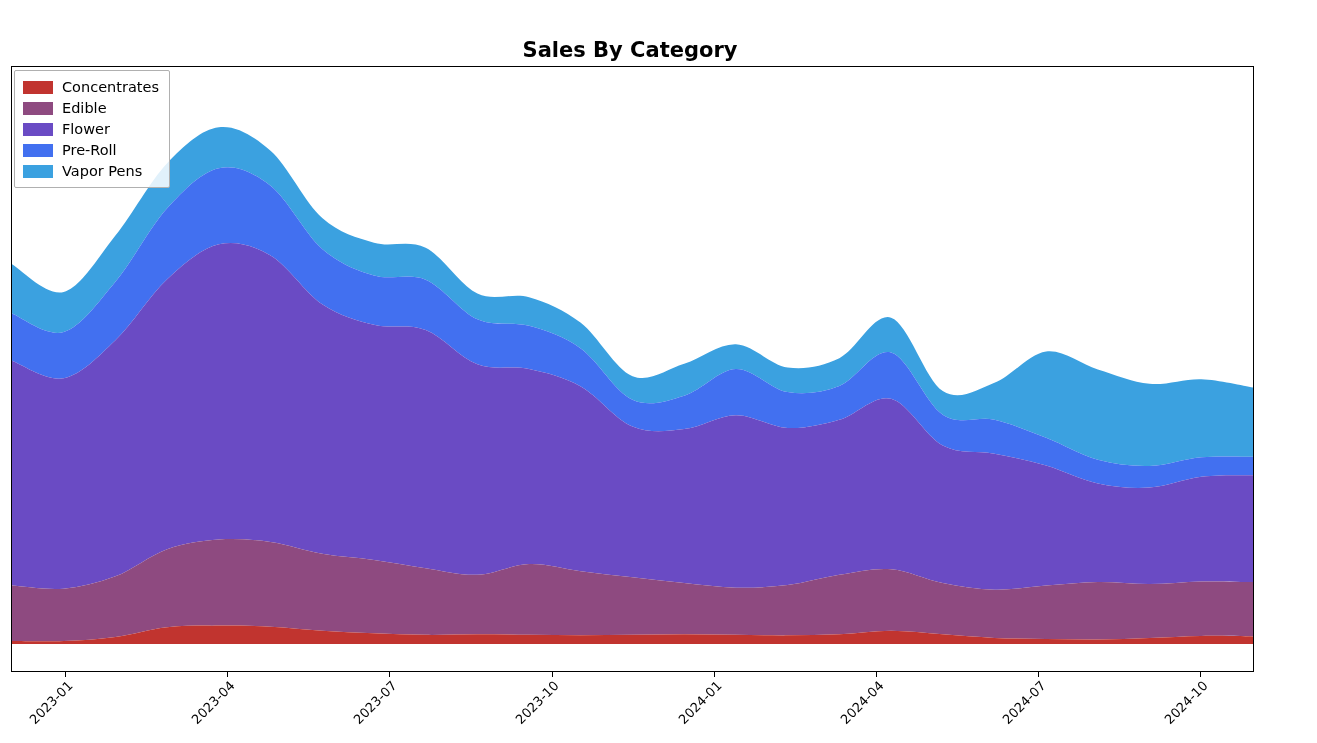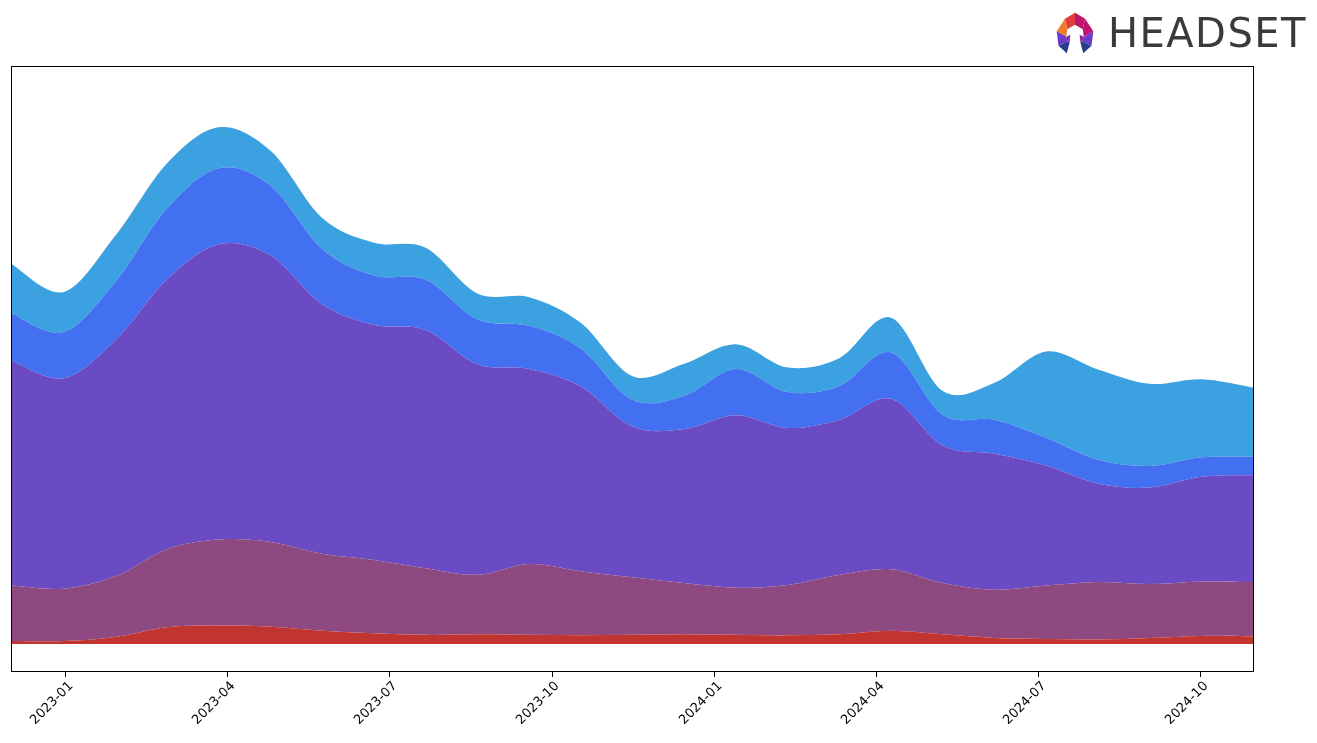--- a/index.html
+++ b/index.html
@@ -135,49 +135,57 @@
   }
   .footer-val {
     color: #9a9a9a;
   }
 </style>
 </head>
 <body>
 
 <div id="page">
 
-
-  <div id="brand-logo">
-    <svg class="logo-mark" viewBox="0 0 100 96">
-      <polygon points="50,4 28,17 33,40 50,30" fill="#E0403A"></polygon>
-      <polygon points="50,4 72,17 67,40 50,30" fill="#C0156E"></polygon>
-      <polygon points="28,17 10,44 31,56 33,40" fill="#F07C2C"></polygon>
-      <polygon points="72,17 90,44 69,56 67,40" fill="#C0156E"></polygon>
-      <polygon points="10,44 14,76 34,66 31,56" fill="#6B3CC9"></polygon>
-      <polygon points="90,44 86,76 66,66 69,56" fill="#6B3CC9"></polygon>
-      <polygon points="14,76 32,92 38,70 34,66" fill="#2B3C8C"></polygon>
-      <polygon points="86,76 68,92 62,70 66,66" fill="#2B3C8C"></polygon>
-      <polygon points="31,56 34,66 38,70 40,52" fill="#8A2BA0"></polygon>
-      <polygon points="69,56 66,66 62,70 60,52" fill="#8A2BA0"></polygon>
-    </svg>
-    <span class="logo-word">HEADSET</span>
-  </div>
+  <div id="chart-title">Sales By Category</div>
+
 
   <div id="plot-area">
     <svg id="plot-svg" viewBox="0 0 1243 606" preserveAspectRatio="none">
       <g id="area-layers">
           <path d="M 0.00 197.94 C 8.63 202.57 34.53 230.55 51.79 225.75 C 69.06 220.94 86.32 190.64 103.58 169.10 C 120.85 147.56 138.11 114.60 155.38 96.49 C 172.64 78.39 189.90 62.51 207.17 60.45 C 224.43 58.39 241.69 68.94 258.96 84.14 C 276.22 99.33 293.49 136.23 310.75 151.59 C 328.01 166.96 345.28 171.33 362.54 176.31 C 379.81 181.29 397.07 172.96 414.33 181.46 C 431.60 189.96 448.86 219.05 466.13 227.29 C 483.39 235.53 500.65 226.00 517.92 230.90 C 535.18 235.79 552.44 243.43 569.71 256.64 C 586.97 269.86 604.24 303.33 621.50 310.20 C 638.76 317.06 656.03 303.16 673.29 297.84 C 690.56 292.52 707.82 277.67 725.08 278.27 C 742.35 278.87 759.61 299.13 776.88 301.44 C 794.14 303.76 811.40 300.50 828.67 292.17 C 845.93 283.85 863.19 246.00 880.46 251.49 C 897.72 256.99 914.99 314.23 932.25 325.13 C 949.51 336.03 966.78 323.50 984.04 316.89 C 1001.31 310.28 1018.57 287.71 1035.83 285.48 C 1053.10 283.25 1070.36 298.10 1087.63 303.50 C 1104.89 308.91 1122.15 316.29 1139.42 317.92 C 1156.68 319.55 1173.94 312.69 1191.21 313.29 C 1208.47 313.89 1234.37 320.15 1243.00 321.53 L 1243.00 391.04 C 1234.37 391.13 1208.47 390.01 1191.21 391.56 C 1173.94 393.10 1156.68 399.88 1139.42 400.31 C 1122.15 400.74 1104.89 398.85 1087.63 394.13 C 1070.36 389.41 1053.10 378.69 1035.83 371.99 C 1018.57 365.30 1001.31 357.83 984.04 353.97 C 966.78 350.11 949.51 360.06 932.25 348.82 C 914.99 337.58 897.72 291.32 880.46 286.51 C 863.19 281.70 845.93 313.37 828.67 319.98 C 811.40 326.59 794.14 328.99 776.88 326.16 C 759.61 323.33 742.35 302.39 725.08 302.99 C 707.82 303.59 690.56 324.62 673.29 329.77 C 656.03 334.91 638.76 341.78 621.50 333.89 C 604.24 325.99 586.97 294.75 569.71 282.39 C 552.44 270.03 535.18 264.62 517.92 259.73 C 500.65 254.84 483.39 260.76 466.13 253.04 C 448.86 245.31 431.60 220.68 414.33 213.39 C 397.07 206.09 379.81 214.42 362.54 209.27 C 345.28 204.12 328.01 197.51 310.75 182.49 C 293.49 167.47 276.22 132.63 258.96 119.15 C 241.69 105.68 224.43 97.87 207.17 101.64 C 189.90 105.42 172.64 122.84 155.38 141.81 C 138.11 160.78 120.85 194.76 103.58 215.45 C 86.32 236.13 69.06 260.59 51.79 265.91 C 34.53 271.23 8.63 250.46 0.00 247.37 Z" fill="#3BA1E0"></path>
           <path d="M 0.00 247.37 C 8.63 250.46 34.53 271.23 51.79 265.91 C 69.06 260.59 86.32 236.13 103.58 215.45 C 120.85 194.76 138.11 160.78 155.38 141.81 C 172.64 122.84 189.90 105.42 207.17 101.64 C 224.43 97.87 241.69 105.68 258.96 119.15 C 276.22 132.63 293.49 167.47 310.75 182.49 C 328.01 197.51 345.28 204.12 362.54 209.27 C 379.81 214.42 397.07 206.09 414.33 213.39 C 431.60 220.68 448.86 245.31 466.13 253.04 C 483.39 260.76 500.65 254.84 517.92 259.73 C 535.18 264.62 552.44 270.03 569.71 282.39 C 586.97 294.75 604.24 325.99 621.50 333.89 C 638.76 341.78 656.03 334.91 673.29 329.77 C 690.56 324.62 707.82 303.59 725.08 302.99 C 742.35 302.39 759.61 323.33 776.88 326.16 C 794.14 328.99 811.40 326.59 828.67 319.98 C 845.93 313.37 863.19 281.70 880.46 286.51 C 897.72 291.32 914.99 337.58 932.25 348.82 C 949.51 360.06 966.78 350.11 984.04 353.97 C 1001.31 357.83 1018.57 365.30 1035.83 371.99 C 1053.10 378.69 1070.36 389.41 1087.63 394.13 C 1104.89 398.85 1122.15 400.74 1139.42 400.31 C 1156.68 399.88 1173.94 393.10 1191.21 391.56 C 1208.47 390.01 1234.37 391.13 1243.00 391.04 L 1243.00 409.58 C 1234.37 409.84 1208.47 409.07 1191.21 411.13 C 1173.94 413.19 1156.68 420.83 1139.42 421.94 C 1122.15 423.06 1104.89 421.51 1087.63 417.82 C 1070.36 414.13 1053.10 404.78 1035.83 399.80 C 1018.57 394.82 1001.31 391.30 984.04 387.95 C 966.78 384.61 949.51 388.90 932.25 379.72 C 914.99 370.53 897.72 337.15 880.46 332.86 C 863.19 328.56 845.93 349.08 828.67 353.97 C 811.40 358.86 794.14 362.98 776.88 362.21 C 759.61 361.43 742.35 349.16 725.08 349.33 C 707.82 349.51 690.56 361.35 673.29 363.24 C 656.03 365.13 638.76 367.79 621.50 360.66 C 604.24 353.54 586.97 330.11 569.71 320.50 C 552.44 310.88 535.18 306.68 517.92 302.99 C 500.65 299.30 483.39 304.88 466.13 298.35 C 448.86 291.83 431.60 270.46 414.33 263.85 C 397.07 257.24 379.81 262.99 362.54 258.70 C 345.28 254.41 328.01 249.69 310.75 238.10 C 293.49 226.52 276.22 199.23 258.96 189.18 C 241.69 179.14 224.43 173.91 207.17 177.86 C 189.90 181.80 172.64 196.82 155.38 212.87 C 138.11 228.92 120.85 257.59 103.58 274.15 C 86.32 290.72 69.06 308.82 51.79 312.26 C 34.53 315.69 8.63 297.67 0.00 294.75 Z" fill="#4270F0"></path>
           <path d="M 0.00 294.75 C 8.63 297.67 34.53 315.69 51.79 312.26 C 69.06 308.82 86.32 290.72 103.58 274.15 C 120.85 257.59 138.11 228.92 155.38 212.87 C 172.64 196.82 189.90 181.80 207.17 177.86 C 224.43 173.91 241.69 179.14 258.96 189.18 C 276.22 199.23 293.49 226.52 310.75 238.10 C 328.01 249.69 345.28 254.41 362.54 258.70 C 379.81 262.99 397.07 257.24 414.33 263.85 C 431.60 270.46 448.86 291.83 466.13 298.35 C 483.39 304.88 500.65 299.30 517.92 302.99 C 535.18 306.68 552.44 310.88 569.71 320.50 C 586.97 330.11 604.24 353.54 621.50 360.66 C 638.76 367.79 656.03 365.13 673.29 363.24 C 690.56 361.35 707.82 349.51 725.08 349.33 C 742.35 349.16 759.61 361.43 776.88 362.21 C 794.14 362.98 811.40 358.86 828.67 353.97 C 845.93 349.08 863.19 328.56 880.46 332.86 C 897.72 337.15 914.99 370.53 932.25 379.72 C 949.51 388.90 966.78 384.61 984.04 387.95 C 1001.31 391.30 1018.57 394.82 1035.83 399.80 C 1053.10 404.78 1070.36 414.13 1087.63 417.82 C 1104.89 421.51 1122.15 423.06 1139.42 421.94 C 1156.68 420.83 1173.94 413.19 1191.21 411.13 C 1208.47 409.07 1234.37 409.84 1243.00 409.58 L 1243.00 516.69 C 1234.37 516.61 1208.47 515.83 1191.21 516.18 C 1173.94 516.52 1156.68 518.67 1139.42 518.75 C 1122.15 518.84 1104.89 516.43 1087.63 516.69 C 1070.36 516.95 1053.10 519.01 1035.83 520.30 C 1018.57 521.58 1001.31 524.84 984.04 524.42 C 966.78 523.99 949.51 521.15 932.25 517.72 C 914.99 514.29 897.72 505.19 880.46 503.82 C 863.19 502.44 845.93 506.82 828.67 509.48 C 811.40 512.14 794.14 517.64 776.88 519.78 C 759.61 521.93 742.35 522.70 725.08 522.36 C 707.82 522.01 690.56 519.44 673.29 517.72 C 656.03 516.00 638.76 514.03 621.50 512.06 C 604.24 510.08 586.97 508.11 569.71 505.88 C 552.44 503.65 535.18 498.07 517.92 498.67 C 500.65 499.27 483.39 508.80 466.13 509.48 C 448.86 510.17 431.60 505.28 414.33 502.79 C 397.07 500.30 379.81 496.95 362.54 494.55 C 345.28 492.15 328.01 491.37 310.75 488.37 C 293.49 485.37 276.22 478.93 258.96 476.53 C 241.69 474.12 224.43 472.75 207.17 473.95 C 189.90 475.15 172.64 477.56 155.38 483.73 C 138.11 489.91 120.85 504.42 103.58 511.03 C 86.32 517.64 69.06 521.84 51.79 523.39 C 34.53 524.93 8.63 520.81 0.00 520.30 Z" fill="#6A4BC4"></path>
           <path d="M 0.00 520.30 C 8.63 520.81 34.53 524.93 51.79 523.39 C 69.06 521.84 86.32 517.64 103.58 511.03 C 120.85 504.42 138.11 489.91 155.38 483.73 C 172.64 477.56 189.90 475.15 207.17 473.95 C 224.43 472.75 241.69 474.12 258.96 476.53 C 276.22 478.93 293.49 485.37 310.75 488.37 C 328.01 491.37 345.28 492.15 362.54 494.55 C 379.81 496.95 397.07 500.30 414.33 502.79 C 431.60 505.28 448.86 510.17 466.13 509.48 C 483.39 508.80 500.65 499.27 517.92 498.67 C 535.18 498.07 552.44 503.65 569.71 505.88 C 586.97 508.11 604.24 510.08 621.50 512.06 C 638.76 514.03 656.03 516.00 673.29 517.72 C 690.56 519.44 707.82 522.01 725.08 522.36 C 742.35 522.70 759.61 521.93 776.88 519.78 C 794.14 517.64 811.40 512.14 828.67 509.48 C 845.93 506.82 863.19 502.44 880.46 503.82 C 897.72 505.19 914.99 514.29 932.25 517.72 C 949.51 521.15 966.78 523.99 984.04 524.42 C 1001.31 524.84 1018.57 521.58 1035.83 520.30 C 1053.10 519.01 1070.36 516.95 1087.63 516.69 C 1104.89 516.43 1122.15 518.84 1139.42 518.75 C 1156.68 518.67 1173.94 516.52 1191.21 516.18 C 1208.47 515.83 1234.37 516.61 1243.00 516.69 L 1243.00 571.28 C 1234.37 571.19 1208.47 570.50 1191.21 570.76 C 1173.94 571.02 1156.68 572.22 1139.42 572.82 C 1122.15 573.42 1104.89 574.19 1087.63 574.37 C 1070.36 574.54 1053.10 574.11 1035.83 573.85 C 1018.57 573.59 1001.31 573.59 984.04 572.82 C 966.78 572.05 949.51 570.42 932.25 569.22 C 914.99 568.01 897.72 565.61 880.46 565.61 C 863.19 565.61 845.93 568.44 828.67 569.22 C 811.40 569.99 794.14 570.16 776.88 570.25 C 759.61 570.33 742.35 569.90 725.08 569.73 C 707.82 569.56 690.56 569.22 673.29 569.22 C 656.03 569.22 638.76 569.56 621.50 569.73 C 604.24 569.90 586.97 570.25 569.71 570.25 C 552.44 570.25 535.18 569.90 517.92 569.73 C 500.65 569.56 483.39 569.22 466.13 569.22 C 448.86 569.22 431.60 569.90 414.33 569.73 C 397.07 569.56 379.81 568.87 362.54 568.19 C 345.28 567.50 328.01 566.73 310.75 565.61 C 293.49 564.50 276.22 562.35 258.96 561.49 C 241.69 560.63 224.43 560.38 207.17 560.46 C 189.90 560.55 172.64 560.12 155.38 562.01 C 138.11 563.89 120.85 569.47 103.58 571.79 C 86.32 574.11 69.06 575.22 51.79 575.91 C 34.53 576.60 8.63 575.91 0.00 575.91 Z" fill="#8E4A80"></path>
           <path d="M 0.00 575.91 C 8.63 575.91 34.53 576.60 51.79 575.91 C 69.06 575.22 86.32 574.11 103.58 571.79 C 120.85 569.47 138.11 563.89 155.38 562.01 C 172.64 560.12 189.90 560.55 207.17 560.46 C 224.43 560.38 241.69 560.63 258.96 561.49 C 276.22 562.35 293.49 564.50 310.75 565.61 C 328.01 566.73 345.28 567.50 362.54 568.19 C 379.81 568.87 397.07 569.56 414.33 569.73 C 431.60 569.90 448.86 569.22 466.13 569.22 C 483.39 569.22 500.65 569.56 517.92 569.73 C 535.18 569.90 552.44 570.25 569.71 570.25 C 586.97 570.25 604.24 569.90 621.50 569.73 C 638.76 569.56 656.03 569.22 673.29 569.22 C 690.56 569.22 707.82 569.56 725.08 569.73 C 742.35 569.90 759.61 570.33 776.88 570.25 C 794.14 570.16 811.40 569.99 828.67 569.22 C 845.93 568.44 863.19 565.61 880.46 565.61 C 897.72 565.61 914.99 568.01 932.25 569.22 C 949.51 570.42 966.78 572.05 984.04 572.82 C 1001.31 573.59 1018.57 573.59 1035.83 573.85 C 1053.10 574.11 1070.36 574.54 1087.63 574.37 C 1104.89 574.19 1122.15 573.42 1139.42 572.82 C 1156.68 572.22 1173.94 571.02 1191.21 570.76 C 1208.47 570.50 1234.37 571.19 1243.00 571.28 L 1243.00 579.00 C 1234.37 579.00 1208.47 579.00 1191.21 579.00 C 1173.94 579.00 1156.68 579.00 1139.42 579.00 C 1122.15 579.00 1104.89 579.00 1087.63 579.00 C 1070.36 579.00 1053.10 579.00 1035.83 579.00 C 1018.57 579.00 1001.31 579.00 984.04 579.00 C 966.78 579.00 949.51 579.00 932.25 579.00 C 914.99 579.00 897.72 579.00 880.46 579.00 C 863.19 579.00 845.93 579.00 828.67 579.00 C 811.40 579.00 794.14 579.00 776.88 579.00 C 759.61 579.00 742.35 579.00 725.08 579.00 C 707.82 579.00 690.56 579.00 673.29 579.00 C 656.03 579.00 638.76 579.00 621.50 579.00 C 604.24 579.00 586.97 579.00 569.71 579.00 C 552.44 579.00 535.18 579.00 517.92 579.00 C 500.65 579.00 483.39 579.00 466.13 579.00 C 448.86 579.00 431.60 579.00 414.33 579.00 C 397.07 579.00 379.81 579.00 362.54 579.00 C 345.28 579.00 328.01 579.00 310.75 579.00 C 293.49 579.00 276.22 579.00 258.96 579.00 C 241.69 579.00 224.43 579.00 207.17 579.00 C 189.90 579.00 172.64 579.00 155.38 579.00 C 138.11 579.00 120.85 579.00 103.58 579.00 C 86.32 579.00 69.06 579.00 51.79 579.00 C 34.53 579.00 8.63 579.00 0.00 579.00 Z" fill="#C1342F"></path>
         </g>
     </svg>
   </div>
 
+  <div id="legend">
+    <div class="legend-row">
+      <span class="legend-swatch" style="background: rgb(193, 52, 47);"></span>
+      <span class="legend-label">Concentrates</span>
+    </div>
+    <div class="legend-row">
+      <span class="legend-swatch" style="background: rgb(142, 74, 128);"></span>
+      <span class="legend-label">Edible</span>
+    </div>
+    <div class="legend-row">
+      <span class="legend-swatch" style="background: rgb(106, 75, 196);"></span>
+      <span class="legend-label">Flower</span>
+    </div>
+    <div class="legend-row">
+      <span class="legend-swatch" style="background: rgb(66, 112, 240);"></span>
+      <span class="legend-label">Pre-Roll</span>
+    </div>
+    <div class="legend-row">
+      <span class="legend-swatch" style="background: rgb(59, 161, 224);"></span>
+      <span class="legend-label">Vapor Pens</span>
+    </div>
+  </div>
 
   <div id="x-axis"></div>
 
 
 <div class="x-tick-mark" style="left: 65.1px;"></div>
     <div class="x-tick-label" style="left: 3.0705px; width: 62px;">2023-01</div>
     <div class="x-tick-mark" style="left: 227.2px;"></div>
     <div class="x-tick-label" style="left: 165.158px; width: 62px;">2023-04</div>
     <div class="x-tick-mark" style="left: 389.2px;"></div>
     <div class="x-tick-label" style="left: 327.245px; width: 62px;">2023-07</div>

